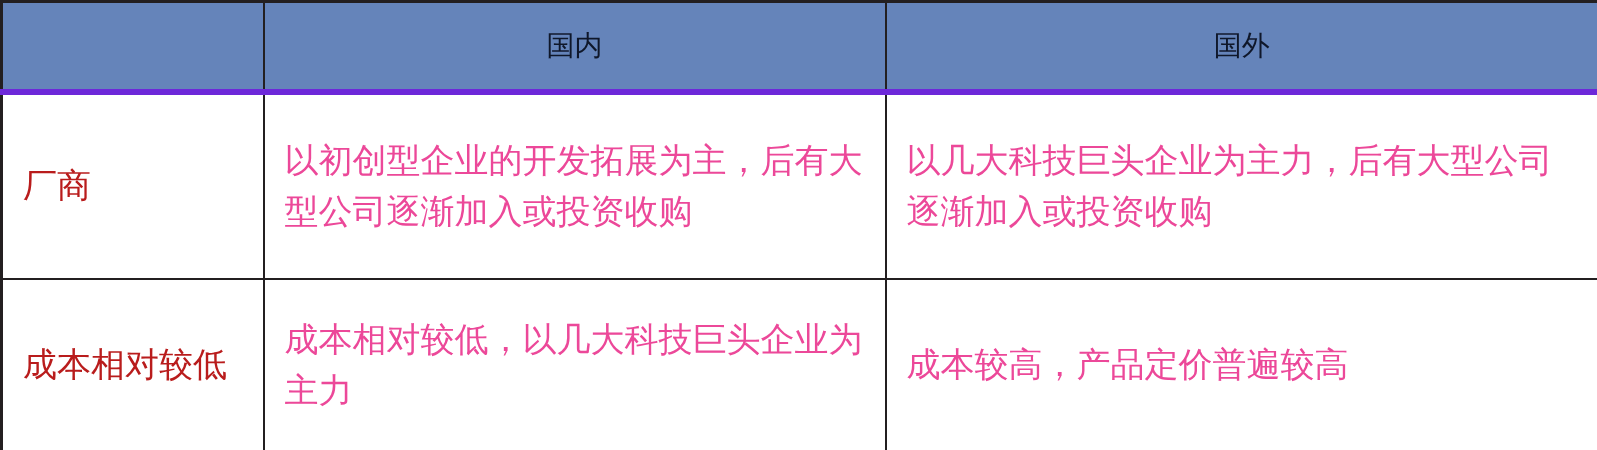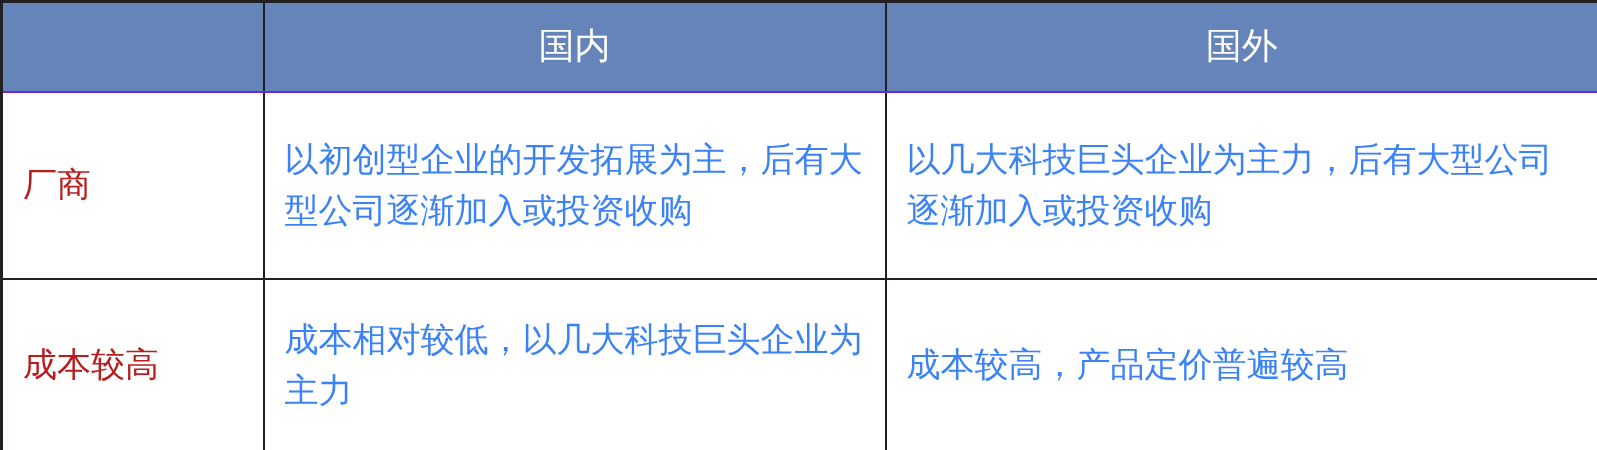--- a/index.html
+++ b/index.html
@@ -29,39 +29,39 @@
     box-sizing: border-box;
     vertical-align: middle;
   }
 
   tr.header-row { height: 90px; }
   tr.body-row-1 { height: 187px; }
   tr.body-row-2 { height: 173px; }
 
   tr.header-row th {
     background: #6584ba;
-    color: #ffffff;
+    color: #0f172a;
     font-family: "Liberation Sans", "DejaVu Sans", sans-serif;
     font-weight: normal;
-    font-size: 36px;
+    font-size: 28px;
     text-align: center;
-    border-bottom: 2px solid #6d28d9;
+    border-bottom: 6px solid #6d28d9;
   }
 
   td.row-label {
     font-family: "Liberation Serif", "DejaVu Serif", serif;
     color: #b91c1c;
     font-size: 34px;
     text-align: left;
     padding: 0 12px 0 20px;
   }
 
   td.cell-text {
     font-family: "Liberation Serif", "DejaVu Serif", serif;
-    color: #3b82f6;
+    color: #ec4899;
     font-size: 34px;
     line-height: 1.5;
     text-align: left;
     padding: 0 18px 0 20px;
   }
 </style>
 </head>
 <body>
 
 <div class="table-wrap">
@@ -76,19 +76,19 @@
       <th></th>
       <th>国内</th>
       <th>国外</th>
     </tr>
     <tr class="body-row-1">
       <td class="row-label">厂商</td>
       <td class="cell-text">以初创型企业的开发拓展为主，后有大型公司逐渐加入或投资收购</td>
       <td class="cell-text">以几大科技巨头企业为主力，后有大型公司逐渐加入或投资收购</td>
     </tr>
     <tr class="body-row-2">
-      <td class="row-label">成本较高</td>
+      <td class="row-label">成本相对较低</td>
       <td class="cell-text">成本相对较低，以几大科技巨头企业为主力</td>
       <td class="cell-text">成本较高，产品定价普遍较高</td>
     </tr>
   </tbody>
     </table>
 </div>
 
 </body></html>

